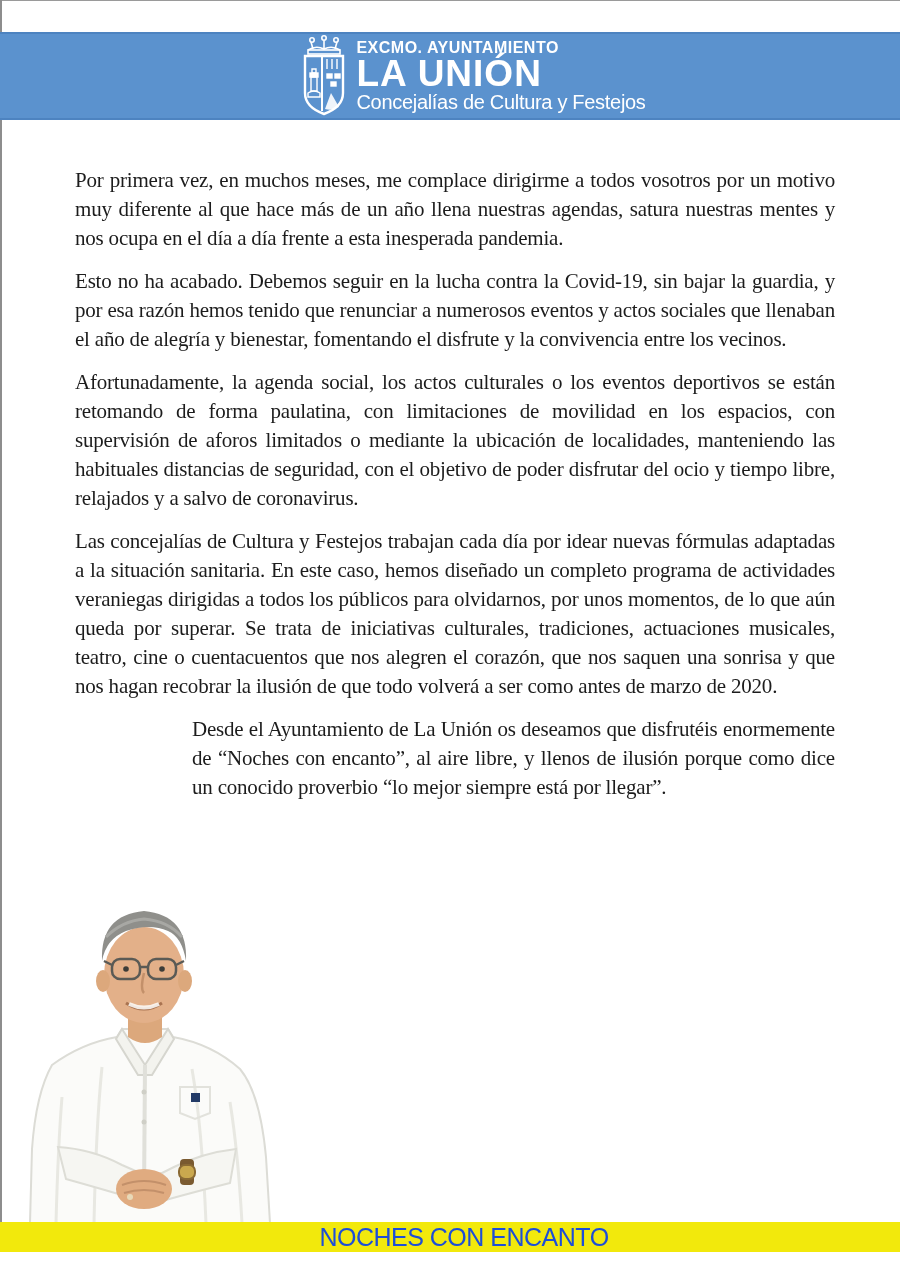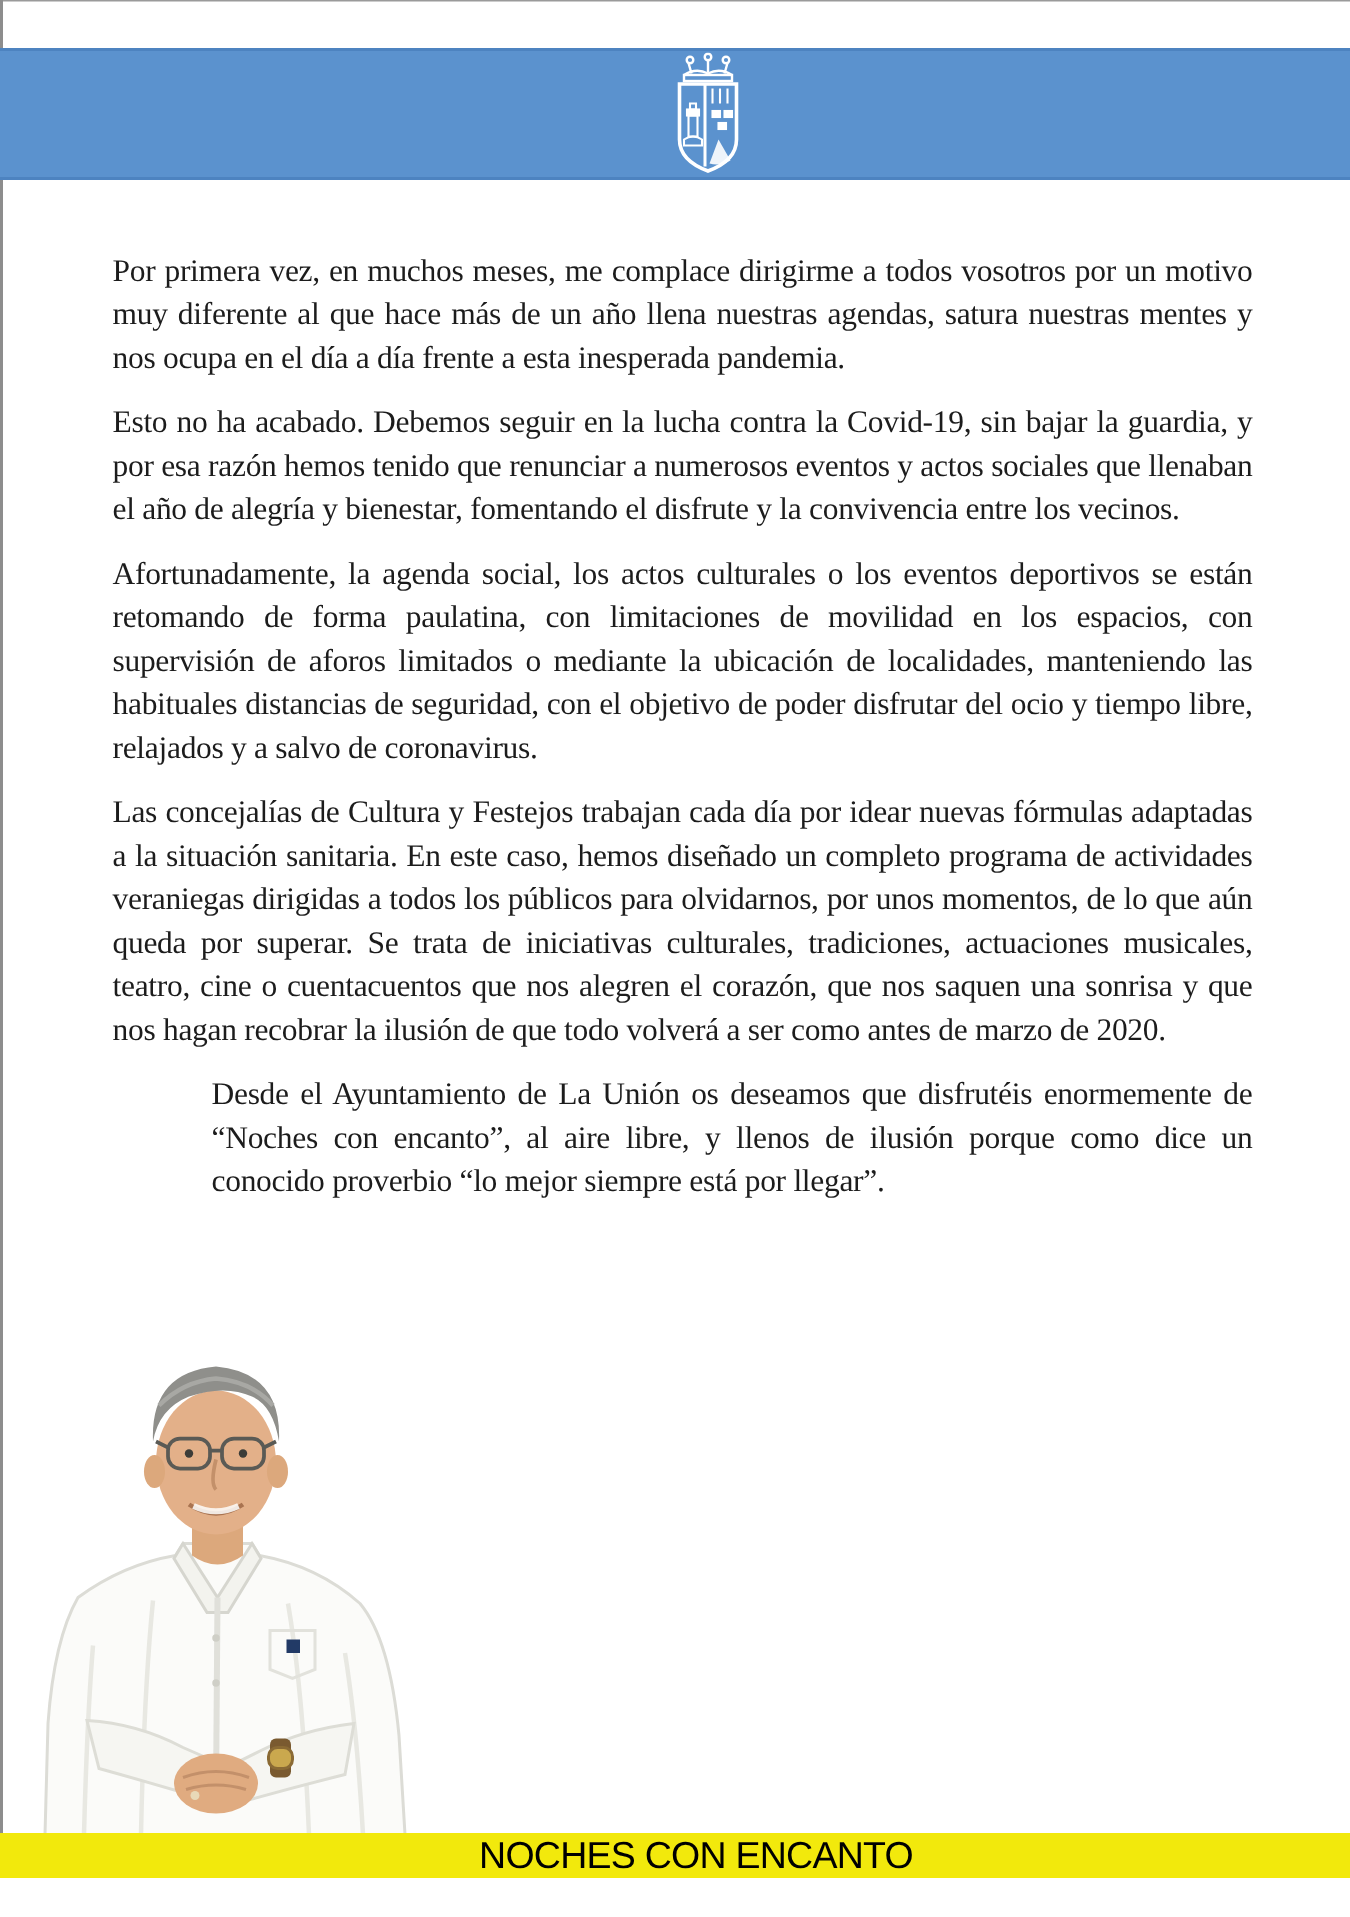--- a/index.html
+++ b/index.html
@@ -70,21 +70,21 @@
     width: 760px;
     font-size: 21px;
     line-height: 29px;
     color: #1c1c1c;
     letter-spacing: -0.2px;
   }
   .letter p { text-align: justify; }
   .salutation { margin-bottom: 24px; text-align: left !important; }
   .para { margin-bottom: 14px; font-family: Liberation Serif, serif; }
   .closing-para {
-    margin-left: 66px;
+    margin-left: 117px;
     margin-top: 8px;
     margin-bottom: 0;
   }
   .signature {
     margin-top: 26px;
     text-align: right;
     font-weight: bold;
     font-size: 22px;
     line-height: 30px;
     color: #111;
@@ -102,21 +102,21 @@
     position: absolute;
     left: 0; top: 1222px;
     width: 900px; height: 30px;
     background: #f2e90c;
     z-index: 2;
     display: flex;
     align-items: center;
     justify-content: center;
   }
   .footer-band span {
-    color: #000000;
+    color: #1d4ed8;
     font-size: 25px;
     line-height: 26px;
     letter-spacing: -0.5px;
     transform: translateX(14px);
   }
 </style>
 </head>
 <body>
 
 <div class="page">
@@ -149,20 +149,25 @@
 
         <g stroke="#ffffff" stroke-width="1.4">
           <path d="M29 24 V34 M34 24 V34 M39 24 V34"></path>
           <rect x="29" y="39" width="5" height="4" fill="#ffffff"></rect>
           <rect x="37" y="39" width="5" height="4" fill="#ffffff"></rect>
           <rect x="33" y="47" width="5" height="4" fill="#ffffff"></rect>
         </g>
 
         <path d="M27 74 L33 58 L41 72 Q34 76 27 74 Z" fill="#ffffff" opacity="0.9"></path>
       </svg>
+      <div class="logo-text">
+        <div class="logo-line1">EXCMO. AYUNTAMIENTO</div>
+        <div class="logo-line2">LA UNIÓN</div>
+        <div class="logo-line3">Concejalías de Cultura y Festejos</div>
+      </div>
     </div>
   </header>
 
   <main class="letter">
     <p class="para">Por primera vez, en muchos meses, me complace dirigirme a todos vosotros por un motivo muy diferente al que hace más de un año llena nuestras agendas, satura nuestras mentes y nos ocupa en el día a día frente a esta inesperada pandemia.</p>
     <p class="para">Esto no ha acabado. Debemos seguir en la lucha contra la Covid-19, sin bajar la guardia, y por esa razón hemos tenido que renunciar a numerosos eventos y actos sociales que llenaban el año de alegría y bienestar, fomentando el disfrute y la convivencia entre los vecinos.</p>
     <p class="para">Afortunadamente, la agenda social, los actos culturales o los eventos deportivos se están retomando de forma paulatina, con limitaciones de movilidad en los espacios, con supervisión de aforos limitados o mediante la ubicación de localidades, manteniendo las habituales distancias de seguridad, con el objetivo de poder disfrutar del ocio y tiempo libre, relajados y a salvo de coronavirus.</p>
     <p class="para">Las concejalías de Cultura y Festejos trabajan cada día por idear nuevas fórmulas adaptadas a la situación sanitaria. En este caso, hemos diseñado un completo programa de actividades veraniegas dirigidas a todos los públicos para olvidarnos, por unos momentos, de lo que aún queda por superar. Se trata de iniciativas culturales, tradiciones, actuaciones musicales, teatro, cine o cuentacuentos que nos alegren el corazón, que nos saquen una sonrisa y que nos hagan recobrar la ilusión de que todo volverá a ser como antes de marzo de 2020.</p>
     <p class="para closing-para">Desde el Ayuntamiento de La Unión os deseamos que disfrutéis enormemente de “Noches con encanto”, al aire libre, y llenos de ilusión porque como dice un conocido proverbio “lo mejor siempre está por llegar”.</p>
   </main>

